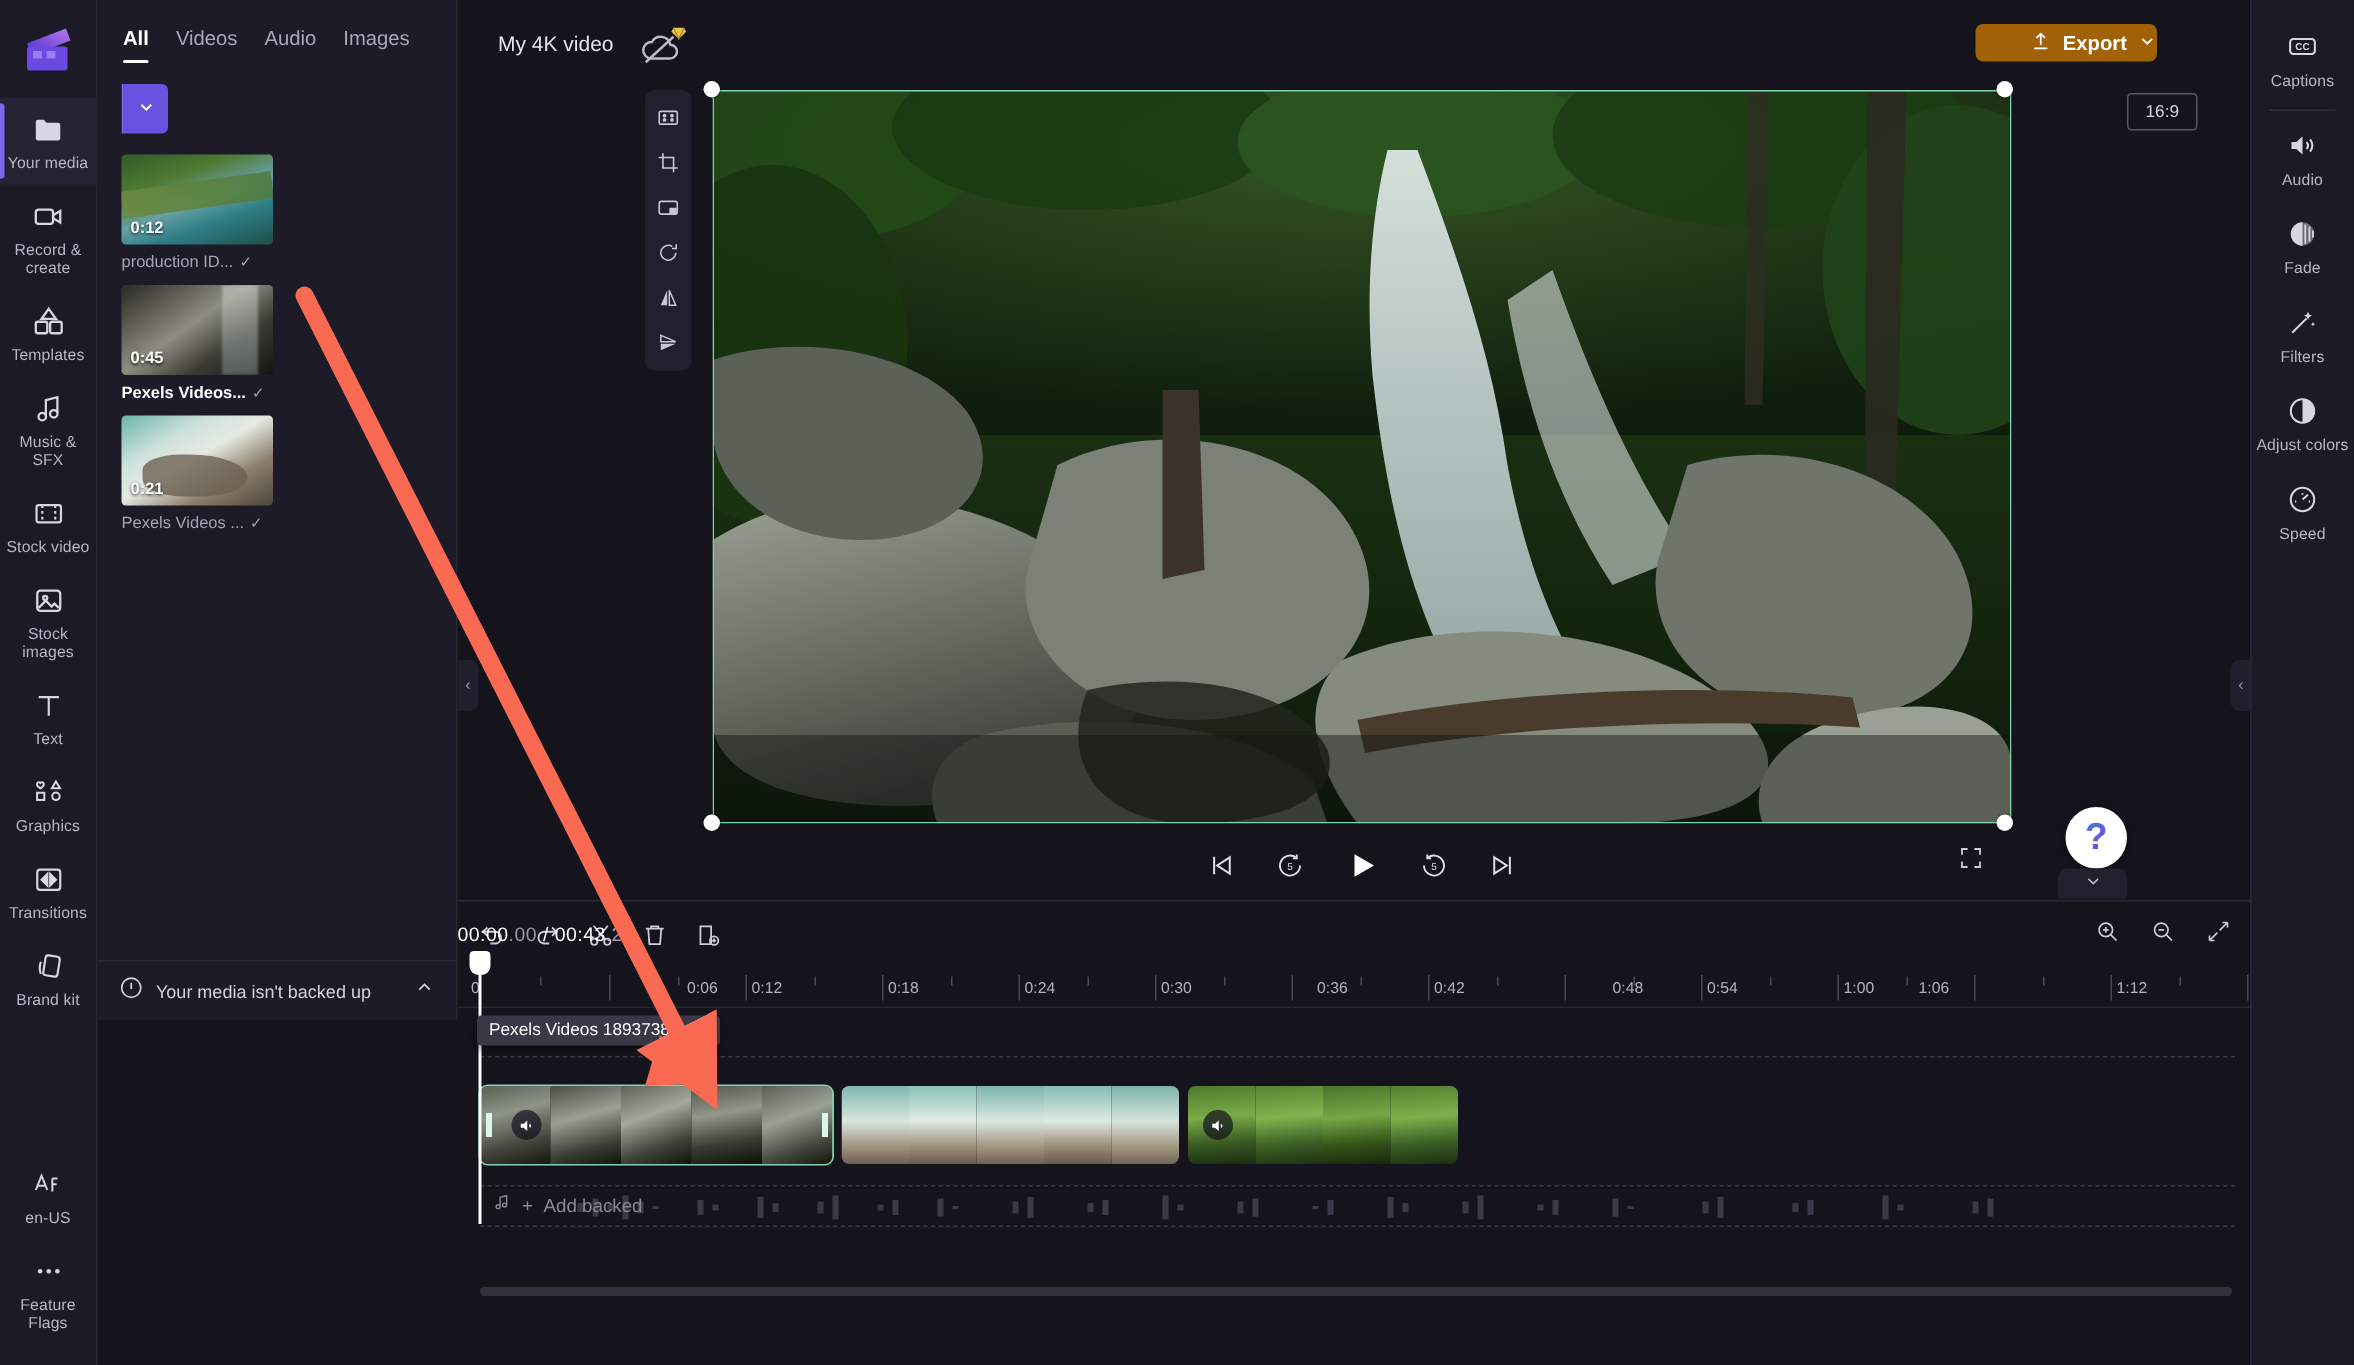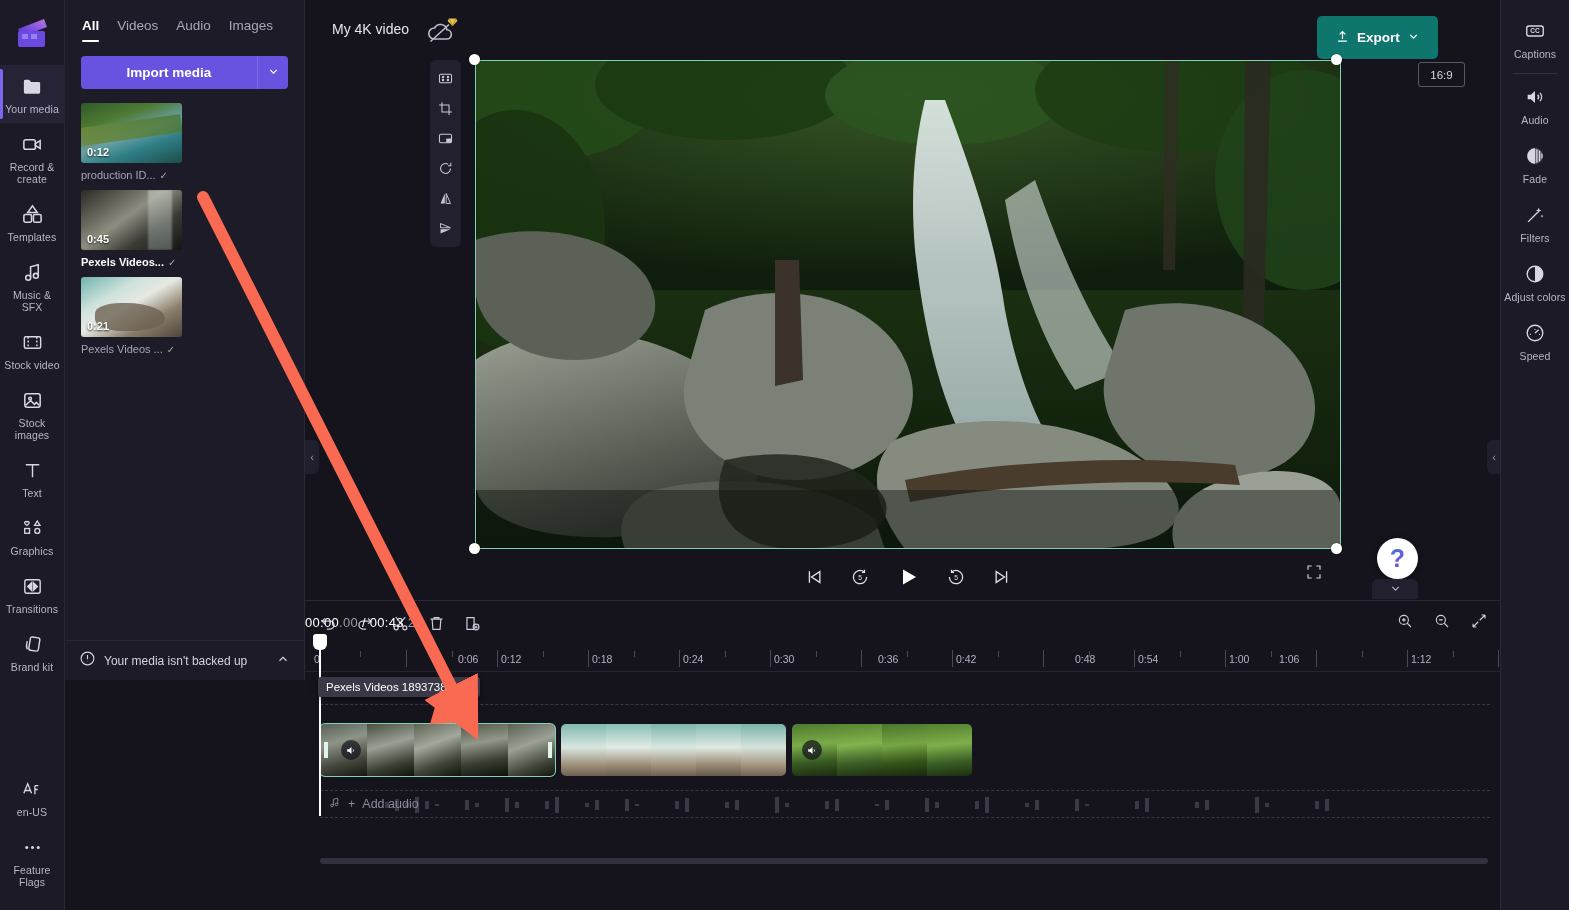--- a/index.html
+++ b/index.html
@@ -82,23 +82,23 @@
   }
   .backup-bar .txt { font-size: 12px; color: #d4d2e0; }
 
   
   .preview-area {
     position: absolute; left: 305px; top: 0; right: 69px; height: 600px; background: #15141d;
   }
   .proj-title { position: absolute; left: 27px; top: 21px; font-size: 14px; color: #e6e4f0; }
   .cloud-badge { position: absolute; left: 120px; top: 16px; width: 34px; height: 30px; }
   .export-btn {
-    position: absolute; right: 62px; top: 16px; width: 121px; height: 43px;
-    background: #0f766e; border: none; border-radius: 5px; color: #fff;
-    display: flex; align-items: center; justify-content: center; gap: 7px;
+    position: absolute; right: 62px; top: 16px; width: 121px; height: 25px;
+    background: #a16207; border: none; border-radius: 5px; color: #fff;
+    display: flex; align-items: center; justify-content: flex-end; gap: 7px;
     font-size: 13.5px; font-weight: 700; font-family: inherit; cursor: pointer;
   }
   .ratio-badge {
     position: absolute; right: 35px; top: 62px; width: 47px; height: 25px;
     border: 1px solid #59566b; border-radius: 3px; display:flex; align-items:center;
     justify-content:center; font-size: 11.5px; color: #d7d5e3; cursor: pointer;
   }
   .vtools {
     position: absolute; left: 125px; top: 60px; width: 31px; border-radius: 6px;
     background: #22202e; padding: 5px 0; display: flex; flex-direction: column; align-items: center; gap: 3px;
@@ -363,21 +363,20 @@
 
   <div class="media-panel">
     <div class="tabs">
       <div class="tab active">All</div>
       <div class="tab">Videos</div>
       <div class="tab">Audio</div>
       <div class="tab">Images</div>
     </div>
 
     <div class="import-row">
-      <button class="import-btn">Import media</button>
       <button class="import-caret">
         <span>
           <svg width="13" height="13" viewBox="0 0 24 24" fill="none" stroke="#fff" stroke-width="2.4">
               <path d="M6 9l6 6 6-6"></path>
             </svg>
         </span>
       </button>
     </div>
 
     <div class="media-grid">
@@ -846,21 +845,21 @@
 
       <div class="audio-track">
         <span>
           <svg width="13" height="13" viewBox="0 0 24 24" fill="none" stroke="#8b8899" stroke-width="1.7">
               <path d="M10 17V6l8-2v11"></path>
               <circle cx="7.5" cy="17.5" r="2.4"></circle>
               <circle cx="15.5" cy="15.5" r="2.4"></circle>
             </svg>
         </span>
         <span class="lbl">+</span>
-        <span class="lbl">Add audio</span>
+        <span class="lbl">Add backed</span>
         <svg class="waveghost" preserveAspectRatio="none" viewBox="0 0 1000 20">
           <g fill="#8b8899">
             <rect x="10" y="7" width="4" height="6"></rect>
               <rect x="20" y="4" width="4" height="12"></rect>
             <rect x="30" y="8" width="4" height="4"></rect>
               <rect x="40" y="2" width="4" height="16"></rect>
             <rect x="50" y="6" width="4" height="8"></rect>
               <rect x="60" y="9" width="4" height="2"></rect>
             <rect x="90" y="5" width="4" height="10"></rect>
               <rect x="100" y="8" width="4" height="4"></rect>

